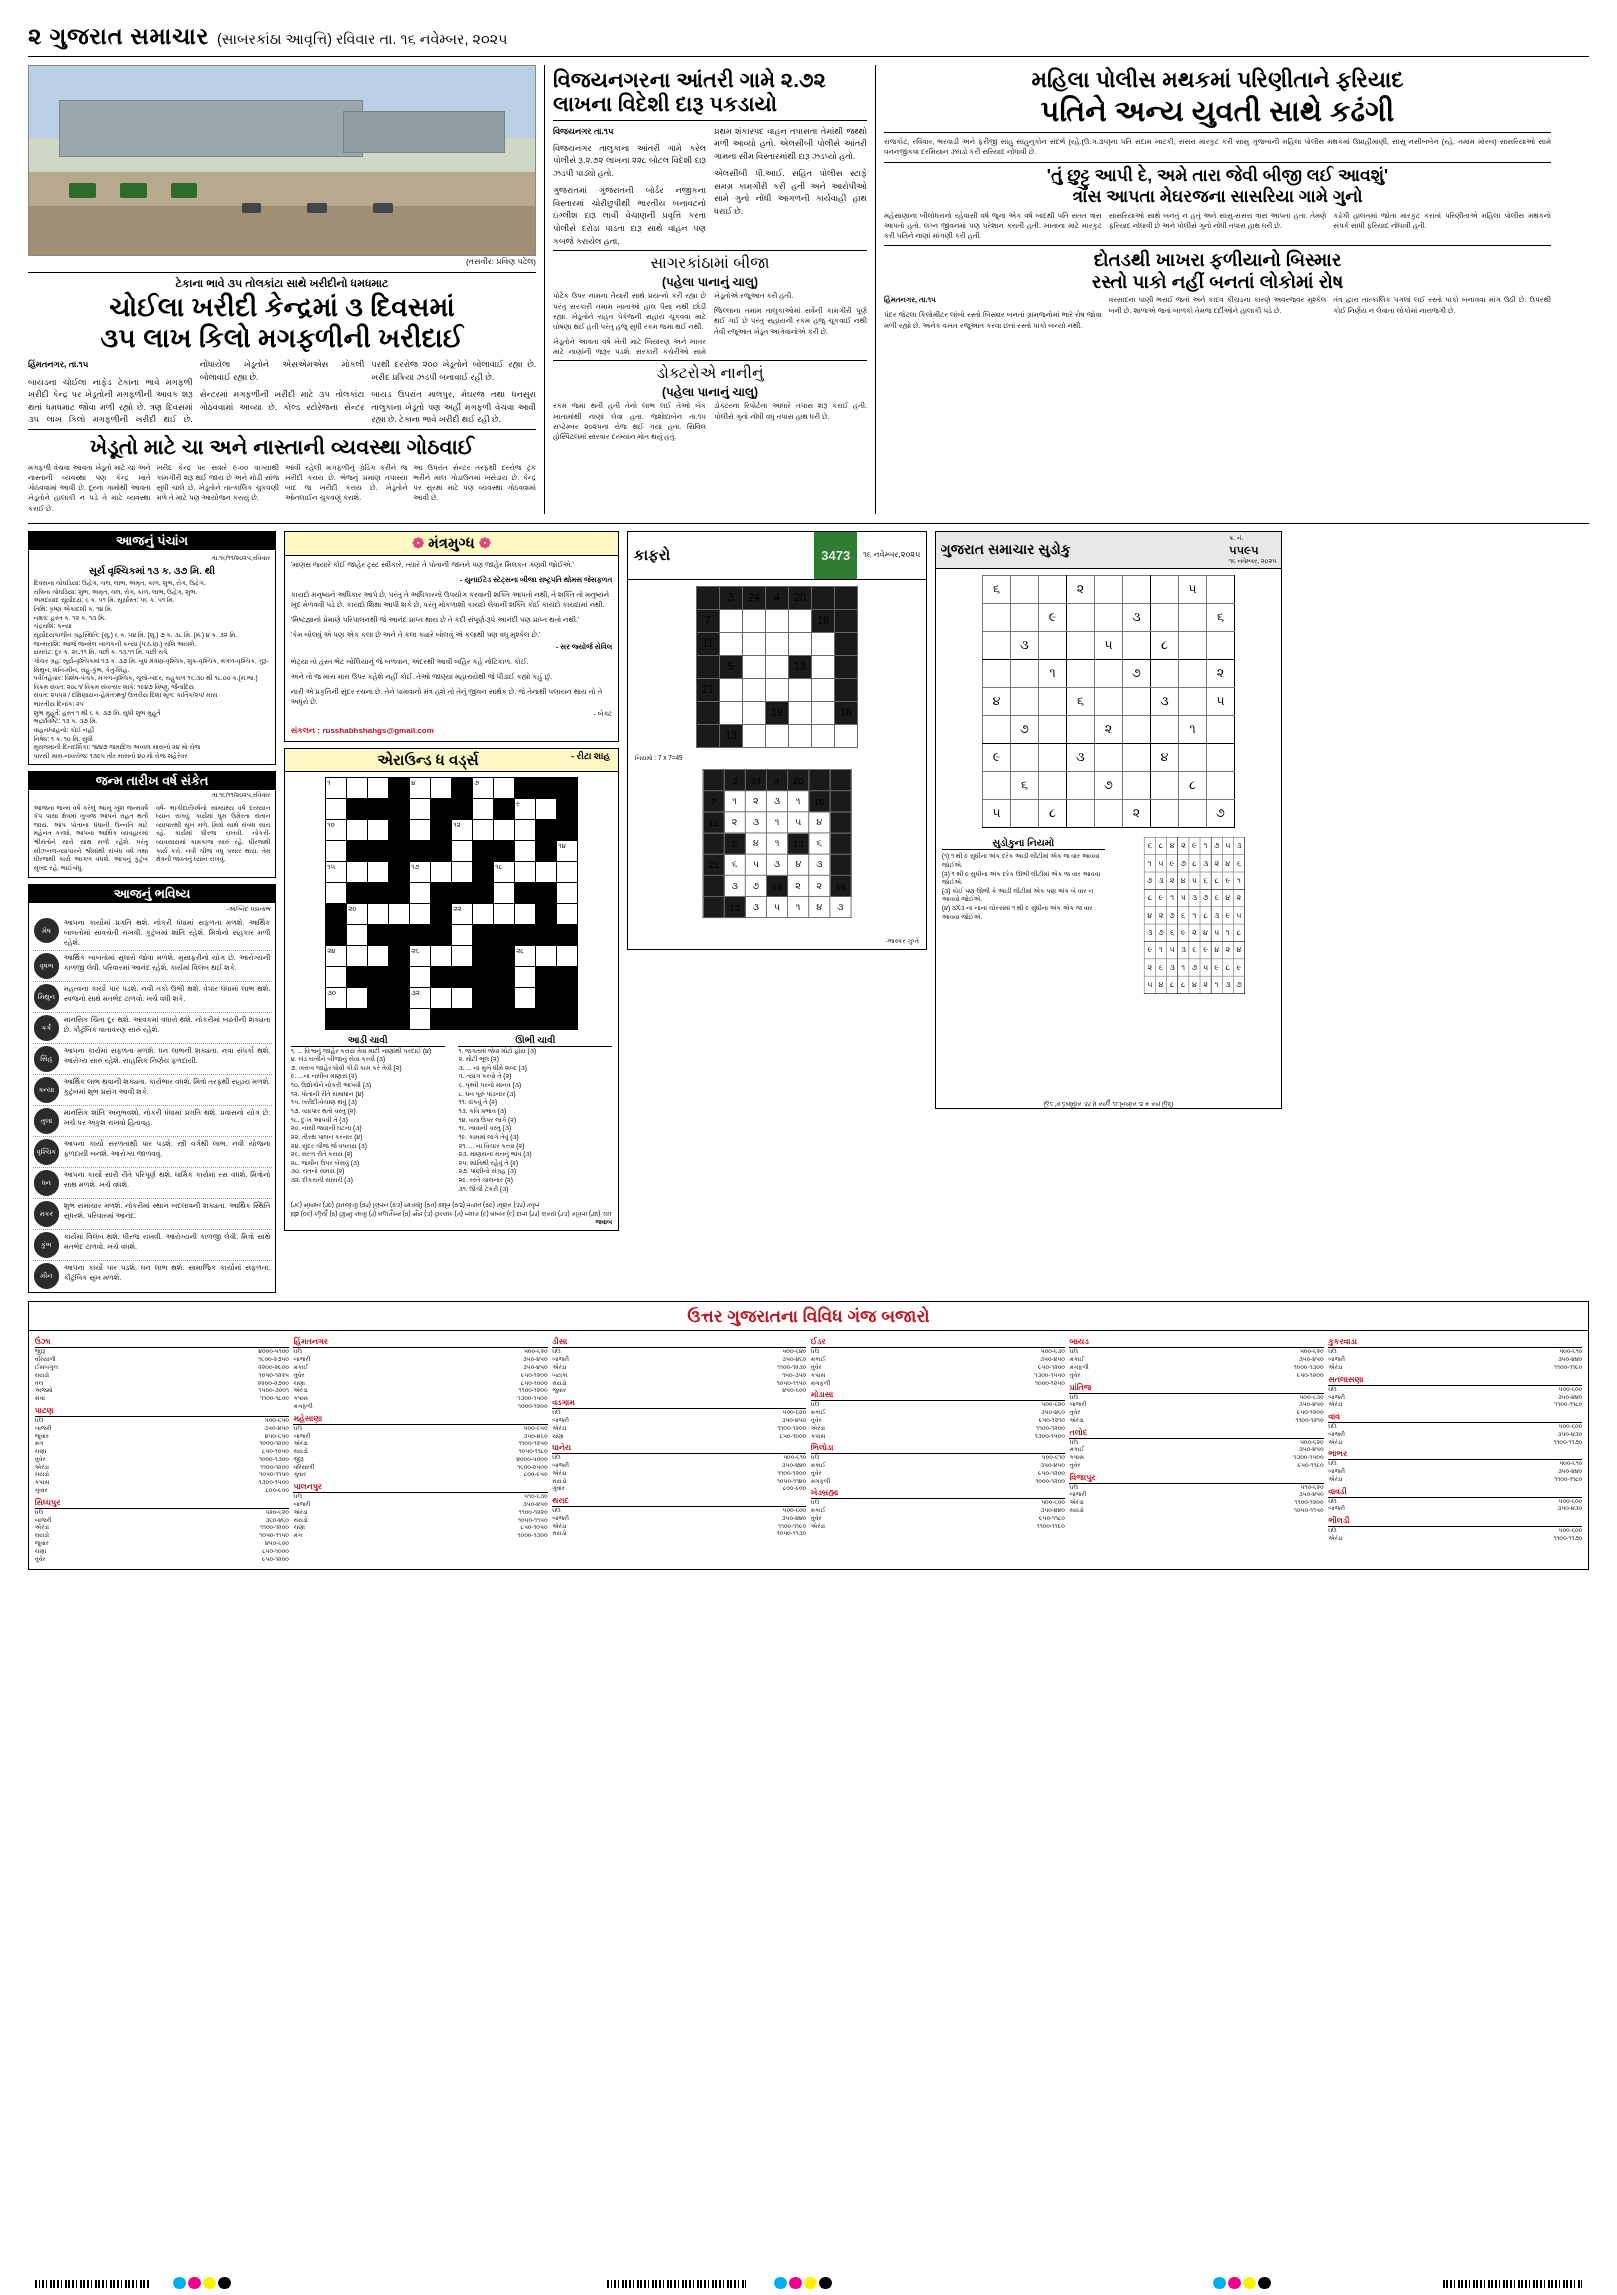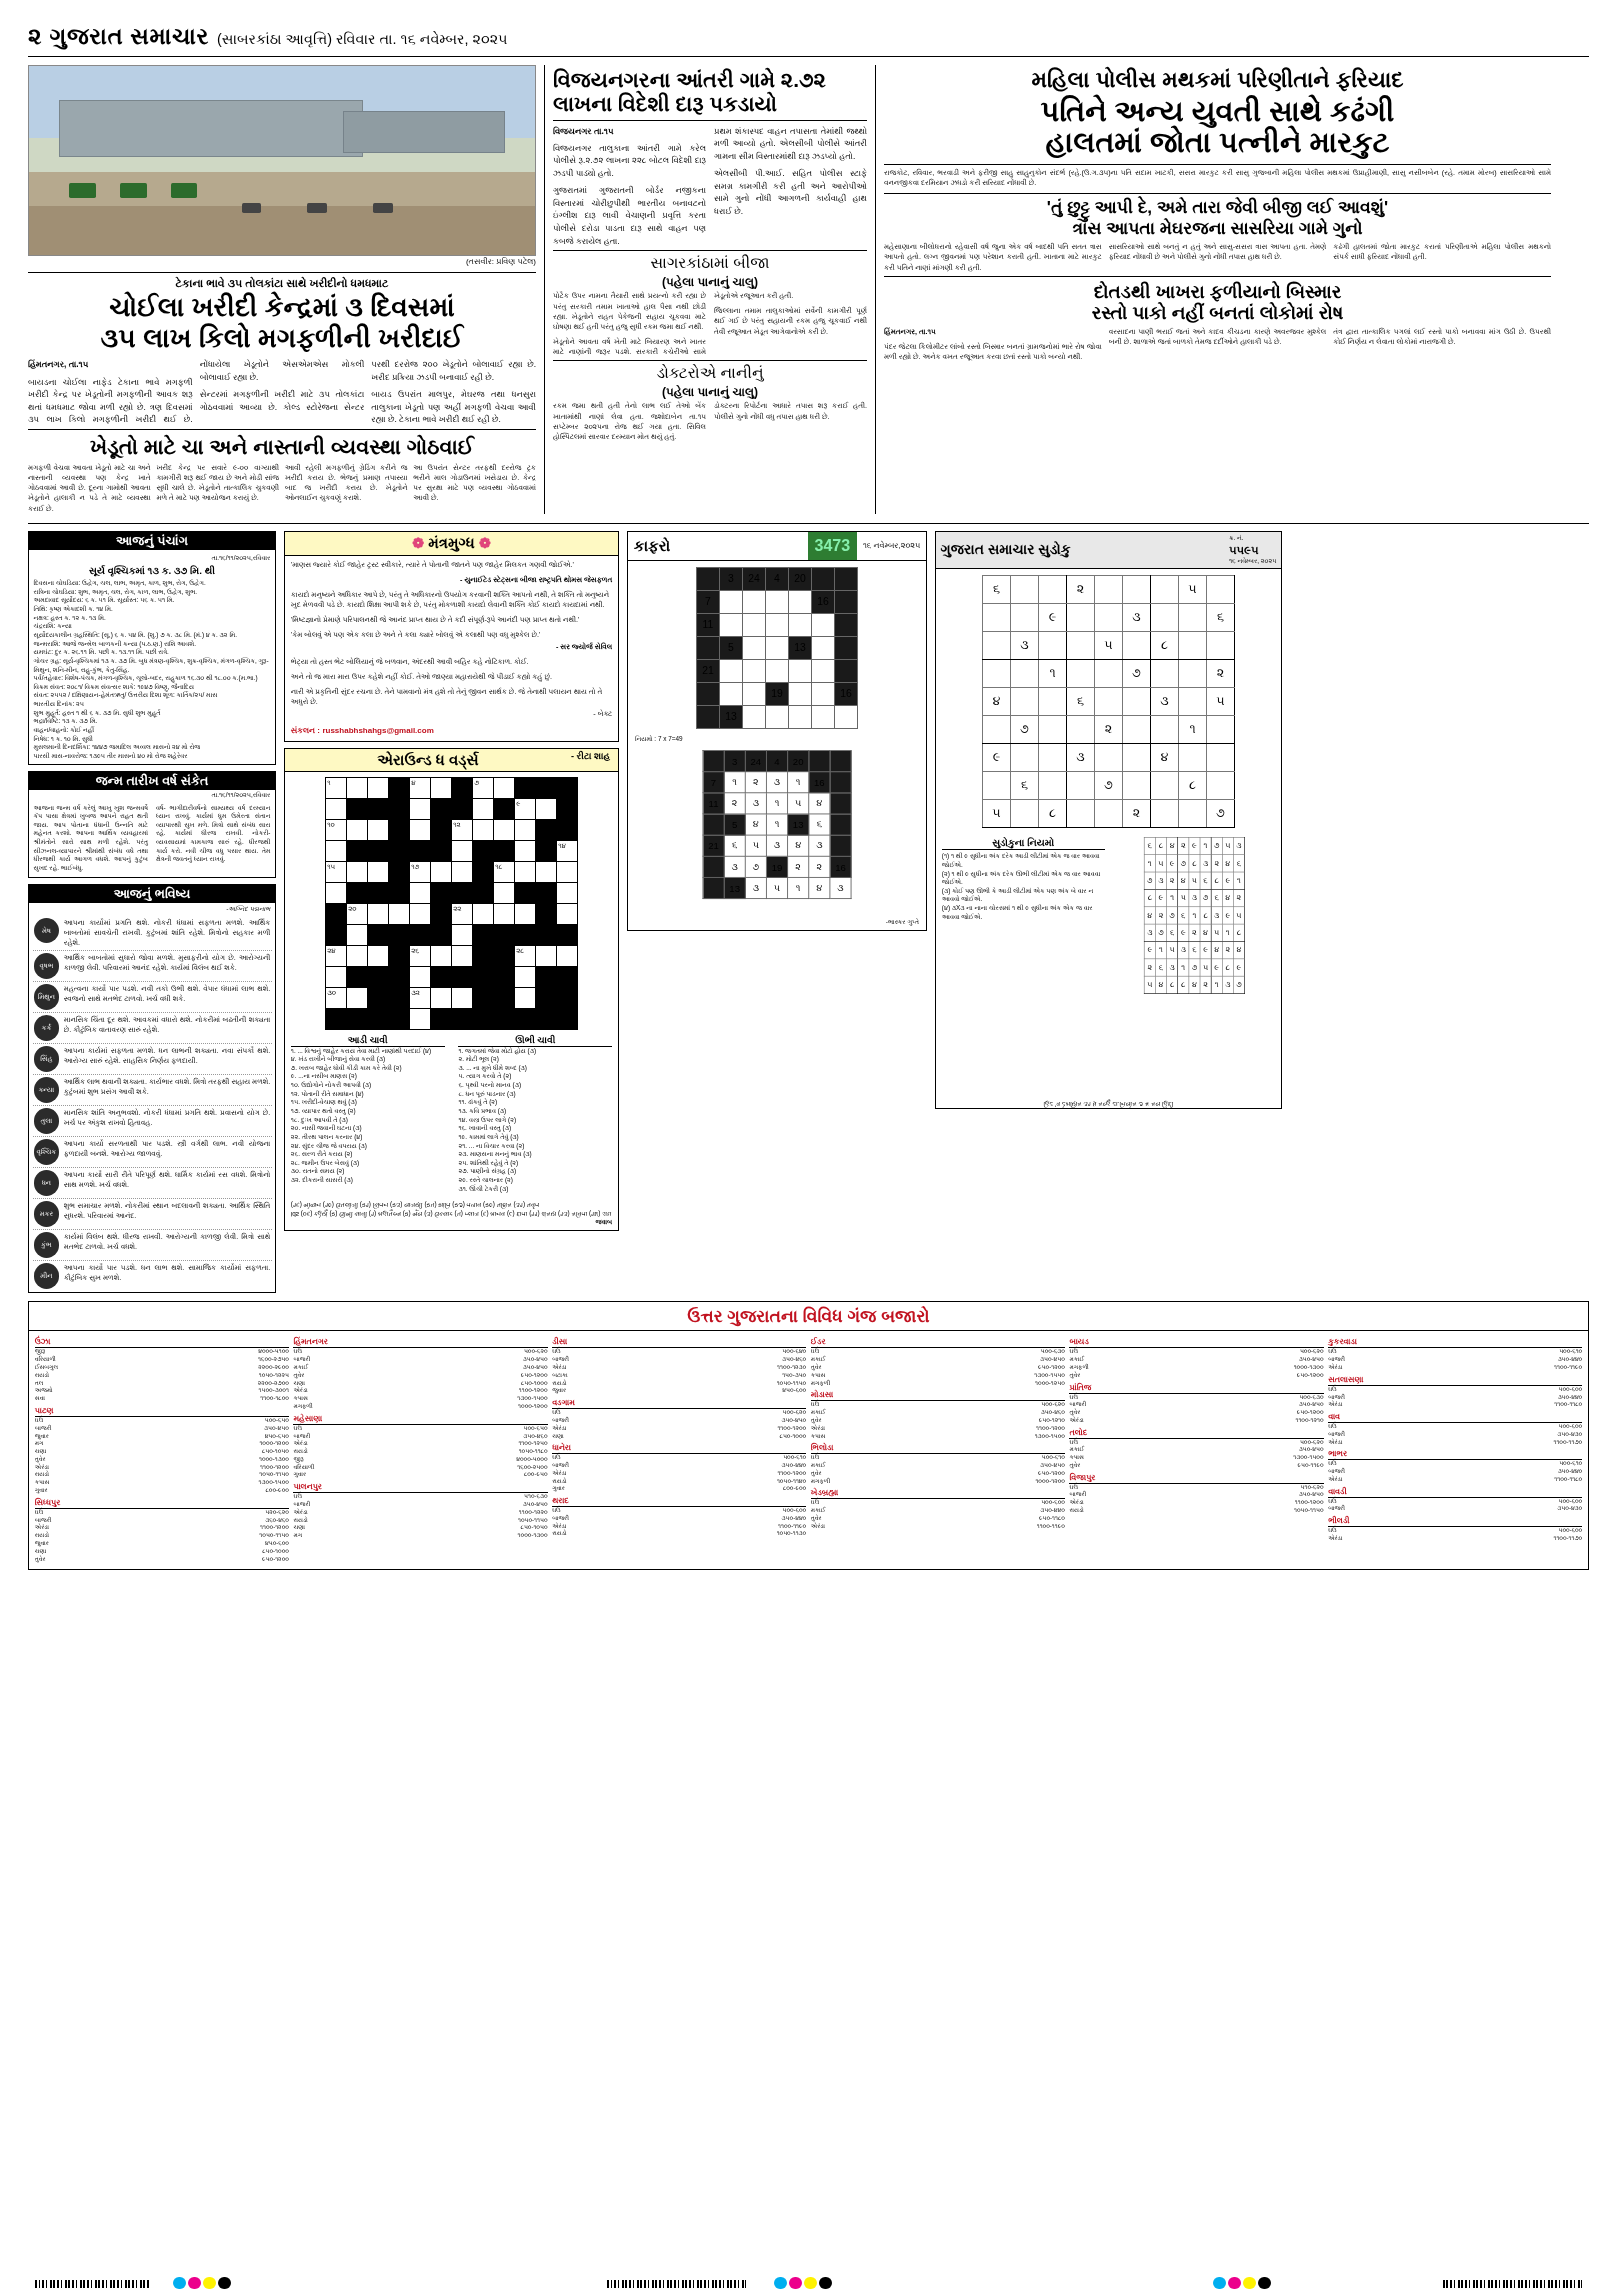--- a/index.html
+++ b/index.html
@@ -165,21 +165,20 @@
       <div class="subhead">(પહેલા પાનાનું ચાલુ)</div>
       <div class="twocol">
         <div class="body small">રકમ જમા થતી હતી તેનો લાભ લઈ તેઓ બેંક ખાતામાંથી નાણાં લેવા હતા. જશોદાબેન તા.૧૫ સપ્ટેમ્બર ૨૦૨૫ના રોજ થઈ ગયા હતા. સિવિલ હોસ્પિટલમાં સારવાર દરમ્યાન મોત થયું હતું.</div>
         <div class="body small">ડોક્ટરના રિપોર્ટના આધારે તપાસ શરૂ કરાઈ હતી. પોલીસે ગુનો નોંધી વધુ તપાસ હાથ ધરી છે.</div>
       </div>
     </div>
 
     <div class="col vline" style="width:676px;padding-left:8px;">
       <h1 class="head center" style="font-size:22px;">મહિલા પોલીસ મથકમાં પરિણીતાને ફરિયાદ</h1>
       <h1 class="head center" style="font-size:29px;margin-top:-2.3px;">પતિને અન્ય યુવતી સાથે કઢંગી</h1>
-      <h1 class="head center" style="font-size:29px;margin-top:-5.8px;">હાલતમાં જોતા પત્નીને મારકુટ</h1>
       <div class="body small center" style="border-top:1.2px solid #000;padding-top:3.5px;">રાજકોટ, રવિવાર, ભરવાડી અને ફરીજી સાહુ સાહુનુકોન સંદર્ભ (રહે.(ઉ.ગ.૩૫)ના પતિ સદામ ખાટકી, સસરા મારકુટ કરી સાસુ ગુજબાની મહિલા પોલીસ મથકમાં ઉપ્રાહીમાણી, સાસુ નસીબબેન (રહે. તમામ મોરબ) સાસરિયાઓ સામે વનનજીકવા દરમિયાન ઝધડો કરી સરિયાદ નોંધાવી છે.</div>
 
       <h2 class="head center" style="font-size:17.3px;border-top:1.2px solid #000;padding-top:3.5px;">'તું છુટ્ટુ આપી દે, અમે તારા જેવી બીજી લઈ આવશું'</h2>
       <h2 class="head center" style="font-size:17.3px;margin-top:-2.3px;">ત્રાસ આપતા મેઘરજના સાસરિયા ગામે ગુનો</h2>
       <div class="threecol">
         <div class="body small">મહેસાણાના બીલોધરાનો રહેવાસી વર્ષ જુના એક વર્ષ બાદથી પતિ સતત ત્રાસ આપતો હતો. લગ્ન જીવનમાં પણ પરેશાન કરાતી હતી. ખાતાના માટે મારકુટ કરી પતિને નાણાં માંગણી કરી હતી.</div>
         <div class="body small">સાસરિયાઓ સાથે બનતું ન હતું અને સાસુ-સસરા ત્રાસ આપતા હતા. તેમણે ફરિયાદ નોંધાવી છે અને પોલીસે ગુનો નોંધી તપાસ હાથ ધરી છે.</div>
         <div class="body small">કઢંગી હાલતમાં જોતા મારકુટ કરાતાં પરિણીતાએ મહિલા પોલીસ મથકનો સંપર્ક સાધી ફરિયાદ નોંધાવી હતી.</div>
       </div>
 
@@ -538,21 +537,21 @@
         </div>
         <div class="tiny" style="padding:0 5.8px 2.3px;transform:scaleY(-1);">ids (૦૬) રહેણું (૨) ઊભી ચાવી (૧) મહાપુરુષ (૨) ભૂલ (૩) ઉચ્ચાર (૫) ત્યાગ (૬) માનવ (૮) દાતા (૧૧) ઢાંકણ (૧૩) કવિતા (૧૪) ડાઘ (૧૬) ભોજન (૧૯) ઉપયોગી (૨૧) ચિંતન (૨૩) લાગણી (૨૫) શાંતિ (૨૭) તળાવ (૨૯) પથિક (૩૧) પર્વત</div>
         <div class="tiny" style="text-align:right;padding:0 5.8px 3.5px;font-weight:bold;">જવાબ</div>
       </div>
     </div>
 
     <div class="col" style="width:300px;">
       <div class="box">
         <div style="display:flex;align-items:center;border-bottom:1.2px solid #000;">
           <div style="flex:1;font-size:15px;font-weight:bold;padding-left:5.8px;">કાફરો</div>
-          <div style="background:#2e7d32;color:#86efac;font-size:16px;font-weight:bold;padding:5px 7px;">3473</div>
+          <div style="background:#2e7d32;color:#e5e5e5;font-size:13px;font-weight:bold;padding:16px 7px;">3473</div>
           <div style="font-size:8px;padding:0 5.8px;">૧૬ નવેમ્બર,૨૦૨૫</div>
         </div>
         <div style="padding:5.8px;display:flex;justify-content:center;">
           <table class="kak">
             <tbody>
                 <tr>
                   <td class="blk"></td>
                   <td class="blk">3</td>
                   <td class="blk">24</td>
                   <td class="blk">4</td>

